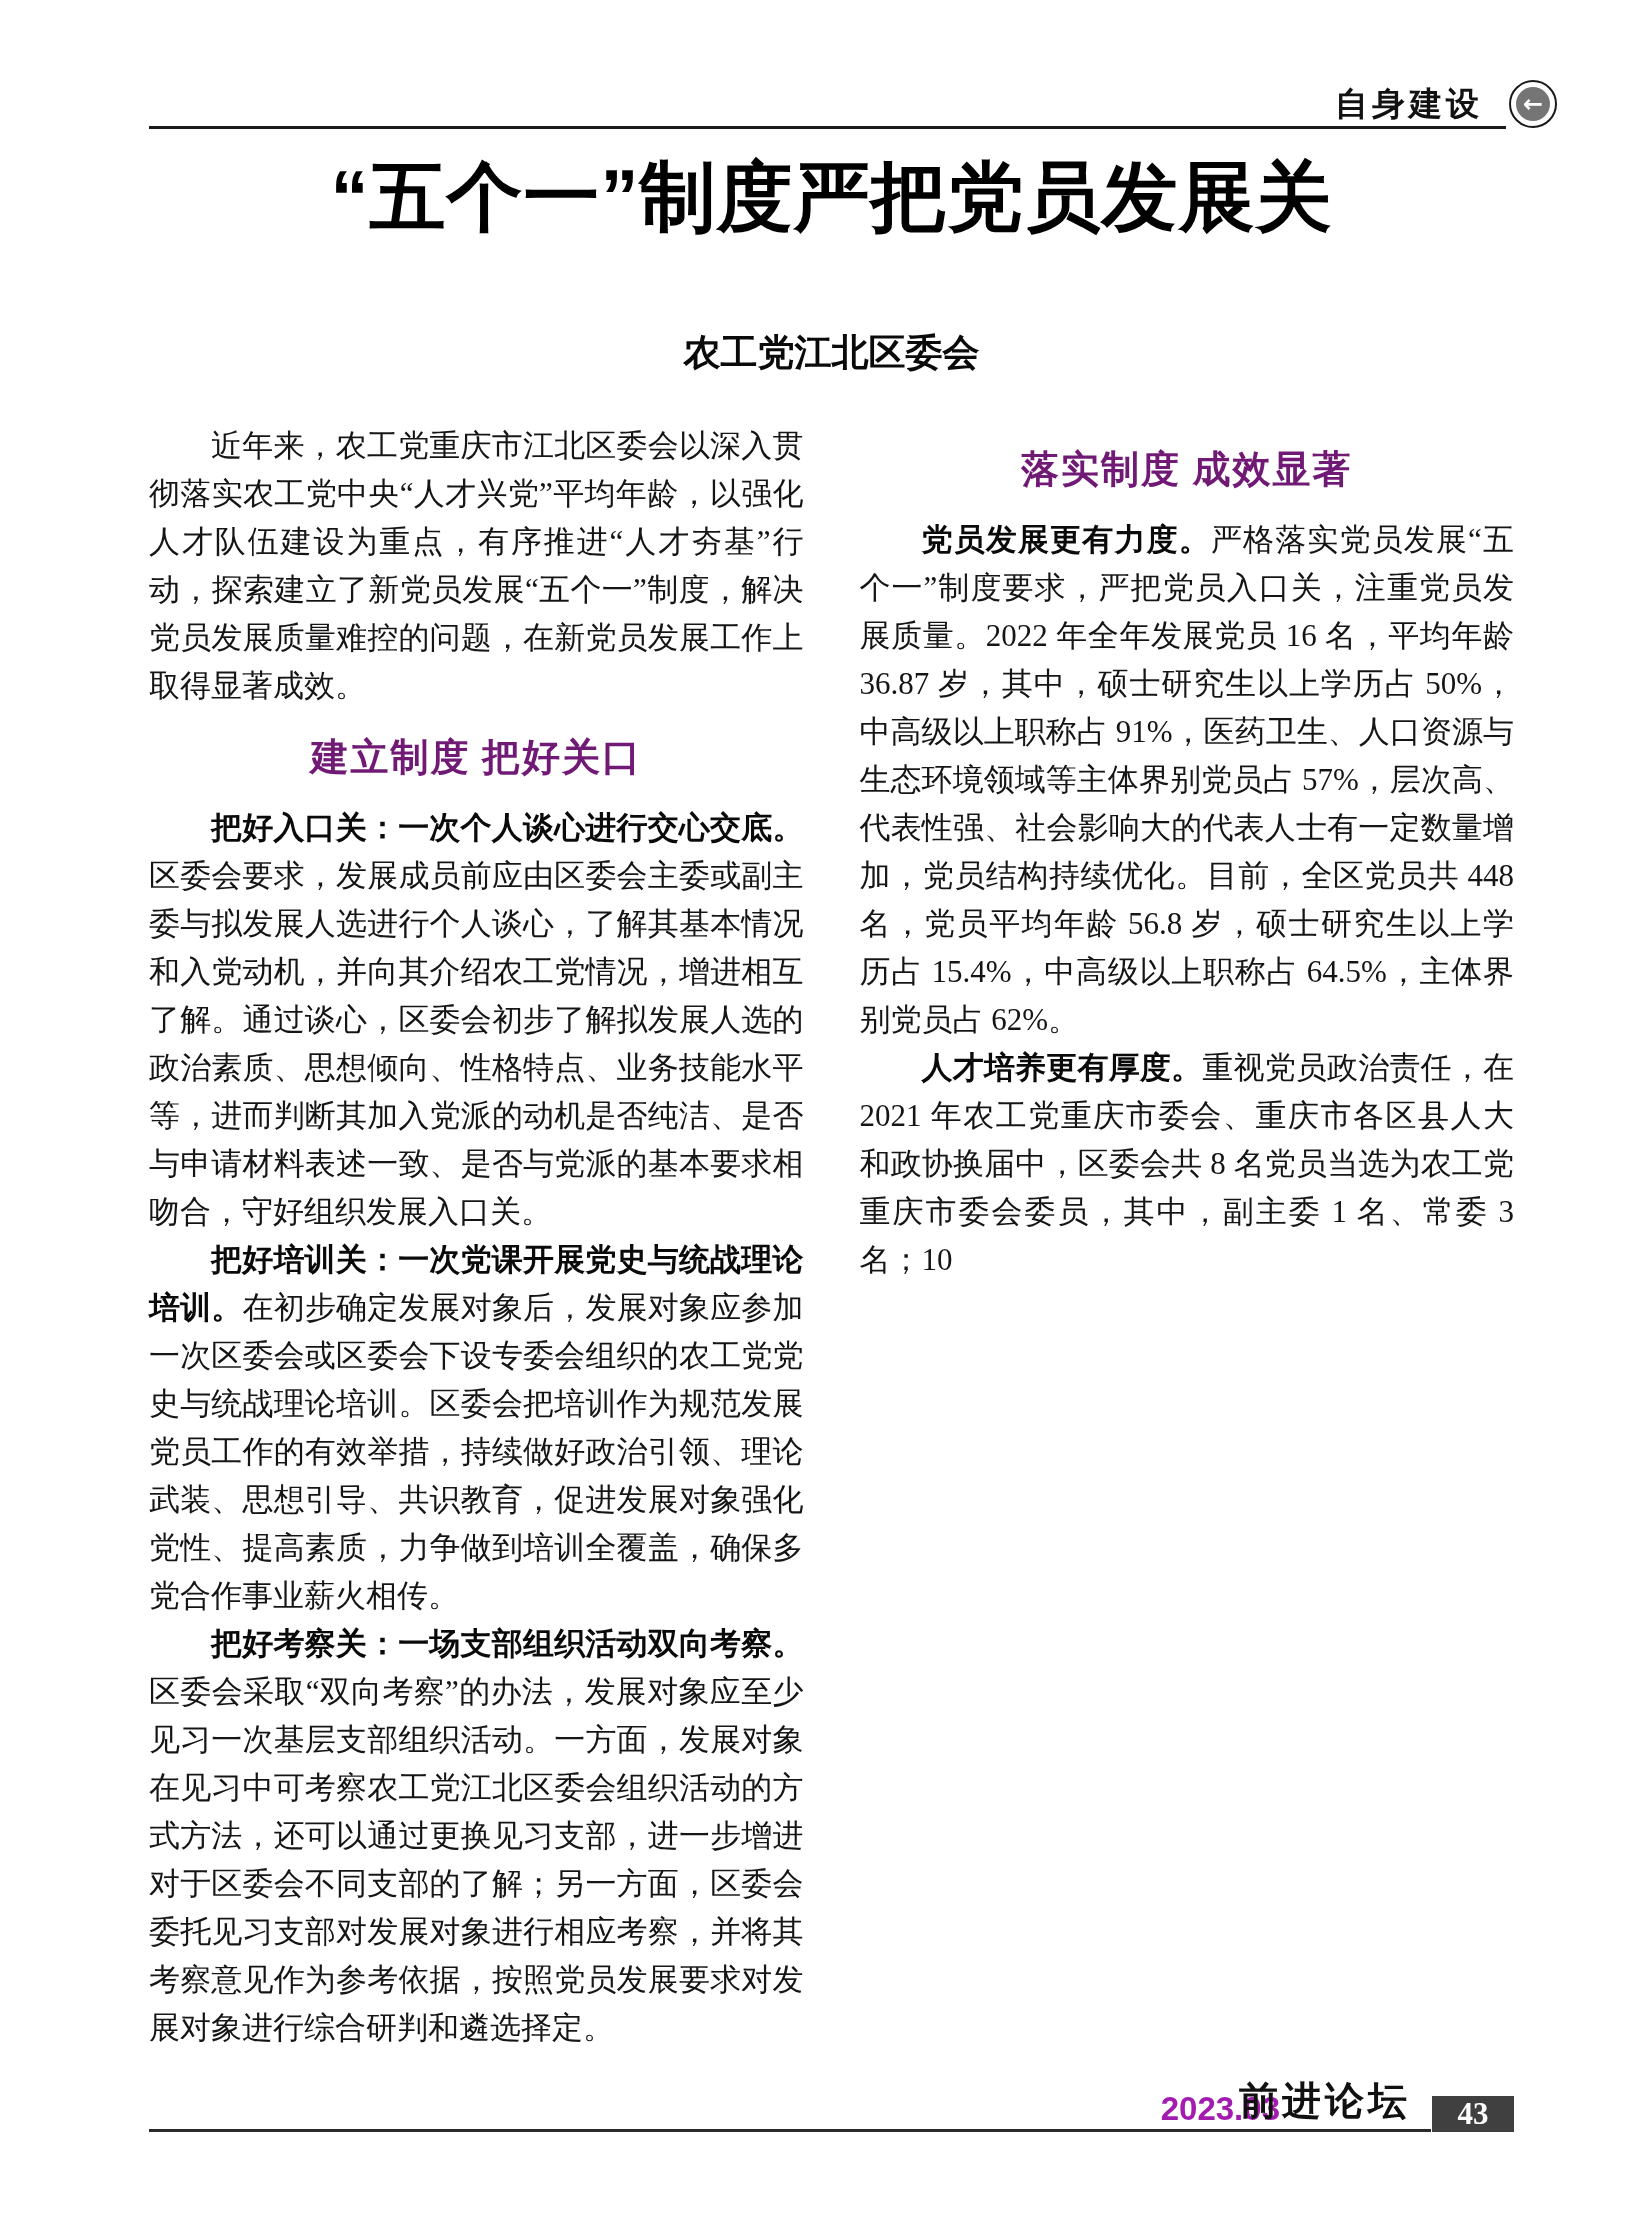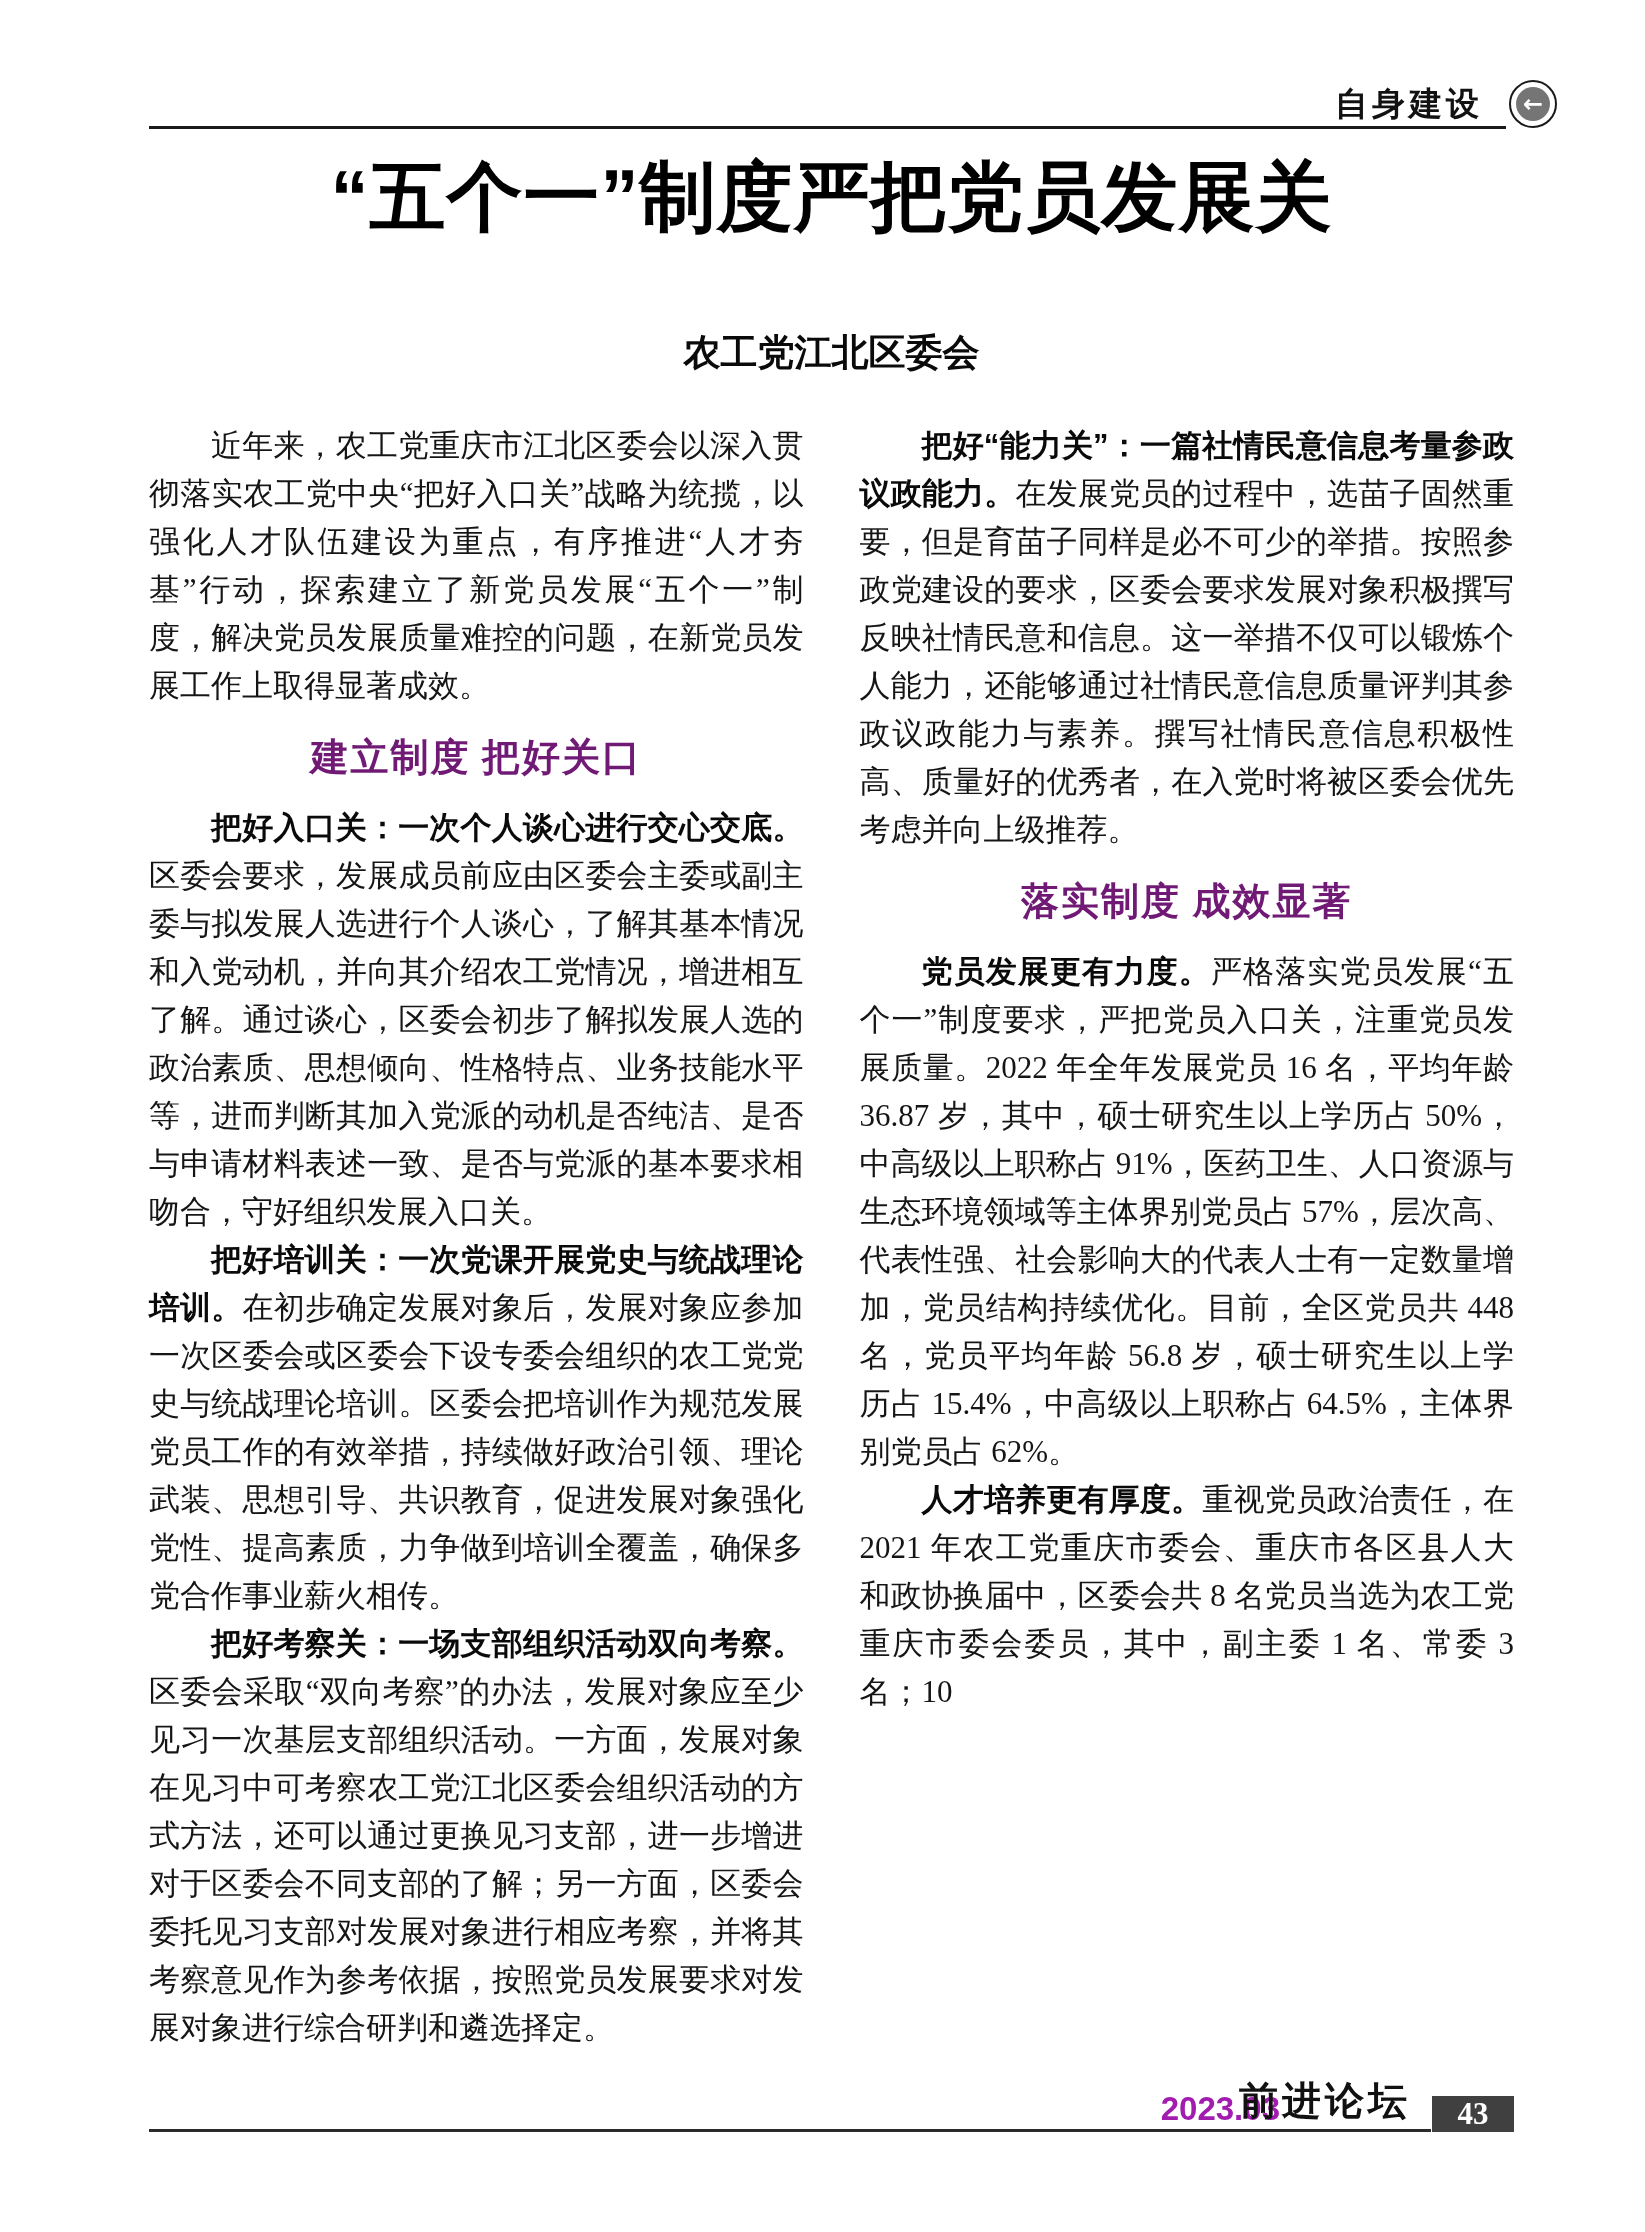--- a/index.html
+++ b/index.html
@@ -192,28 +192,27 @@
   </div>
 
   <div class="header-rule"></div>
 
   <div class="article-title">“五个一”制度严把党员发展关</div>
 
   <div class="article-subtitle">农工党江北区委会</div>
 
   <div class="columns">
     <div class="col" id="left-col">
-        <p>近年来，农工党重庆市江北区委会以深入贯彻落实农工党中央“把好入口关”战略为统揽，以强化人才队伍建设为重点，有序推进“人才夯基”行动，探索建立了新党员发展“五个一”制度，解决党员发展质量难控的问题，在新党员发展工作上取得显著成效。</p>
+        <p>近年来，农工党重庆市江北区委会以深入贯彻落实农工党中央“人才兴党”平均年龄，以强化人才队伍建设为重点，有序推进“人才夯基”行动，探索建立了新党员发展“五个一”制度，解决党员发展质量难控的问题，在新党员发展工作上取得显著成效。</p>
         <h3>建立制度 把好关口</h3>
         <p><span class="lead">把好入口关：一次个人谈心进行交心交底。</span>区委会要求，发展成员前应由区委会主委或副主委与拟发展人选进行个人谈心，了解其基本情况和入党动机，并向其介绍农工党情况，增进相互了解。通过谈心，区委会初步了解拟发展人选的政治素质、思想倾向、性格特点、业务技能水平等，进而判断其加入党派的动机是否纯洁、是否与申请材料表述一致、是否与党派的基本要求相吻合，守好组织发展入口关。</p>
         <p><span class="lead">把好培训关：一次党课开展党史与统战理论培训。</span>在初步确定发展对象后，发展对象应参加一次区委会或区委会下设专委会组织的农工党党史与统战理论培训。区委会把培训作为规范发展党员工作的有效举措，持续做好政治引领、理论武装、思想引导、共识教育，促进发展对象强化党性、提高素质，力争做到培训全覆盖，确保多党合作事业薪火相传。</p>
         <p><span class="lead">把好考察关：一场支部组织活动双向考察。</span>区委会采取“双向考察”的办法，发展对象应至少见习一次基层支部组织活动。一方面，发展对象在见习中可考察农工党江北区委会组织活动的方式方法，还可以通过更换见习支部，进一步增进对于区委会不同支部的了解；另一方面，区委会委托见习支部对发展对象进行相应考察，并将其考察意见作为参考依据，按照党员发展要求对发展对象进行综合研判和遴选择定。</p>
       </div>
     <div class="col" id="right-col">
-        <p><span class="lead">把好“能力关”：一篇社情民意信息考量参政议政能力。</span>在发展党员的过程中，选苗子固然重要，但是育苗子同样是必不可少的举措。按照参政党建设的要求，区委会要求发展对象积极撰写反映社情民意和信息。这一举措不仅可以锻炼个人能力，还能够通过社情民意信息质量评判其参政议政能力与素养。撰写社情民意信息积极性高、质量好的优秀者，在入党时将被区委会优先考虑并向上级推荐。</p>
         <h3>落实制度 成效显著</h3>
         <p><span class="lead">党员发展更有力度。</span>严格落实党员发展“五个一”制度要求，严把党员入口关，注重党员发展质量。2022 年全年发展党员 16 名，平均年龄 36.87 岁，其中，硕士研究生以上学历占 50%，中高级以上职称占 91%，医药卫生、人口资源与生态环境领域等主体界别党员占 57%，层次高、代表性强、社会影响大的代表人士有一定数量增加，党员结构持续优化。目前，全区党员共 448 名，党员平均年龄 56.8 岁，硕士研究生以上学历占 15.4%，中高级以上职称占 64.5%，主体界别党员占 62%。</p>
         <p><span class="lead">人才培养更有厚度。</span>重视党员政治责任，在 2021 年农工党重庆市委会、重庆市各区县人大和政协换届中，区委会共 8 名党员当选为农工党重庆市委会委员，其中，副主委 1 名、常委 3 名；10</p>
       </div>
   </div>
 
   <div class="footer">
     <div class="footer-rule"></div>
     <span class="footer-issue">2023.03</span>
     <span class="footer-journal">前进论坛</span>

